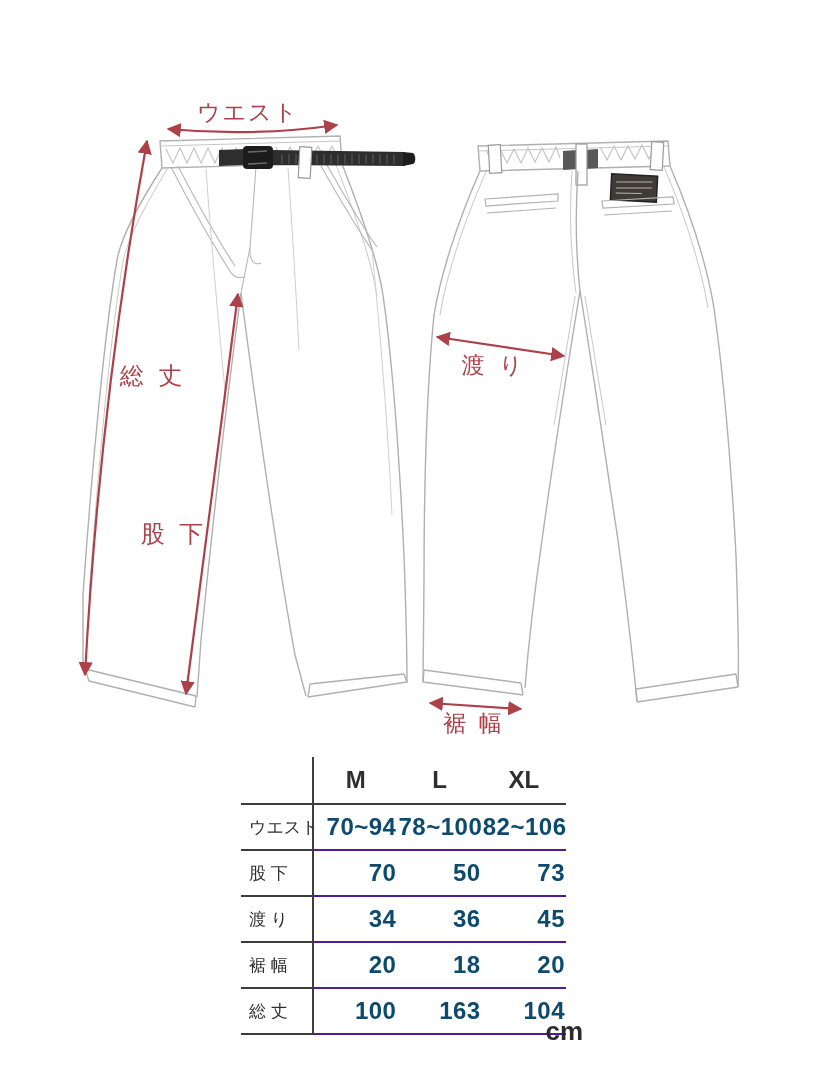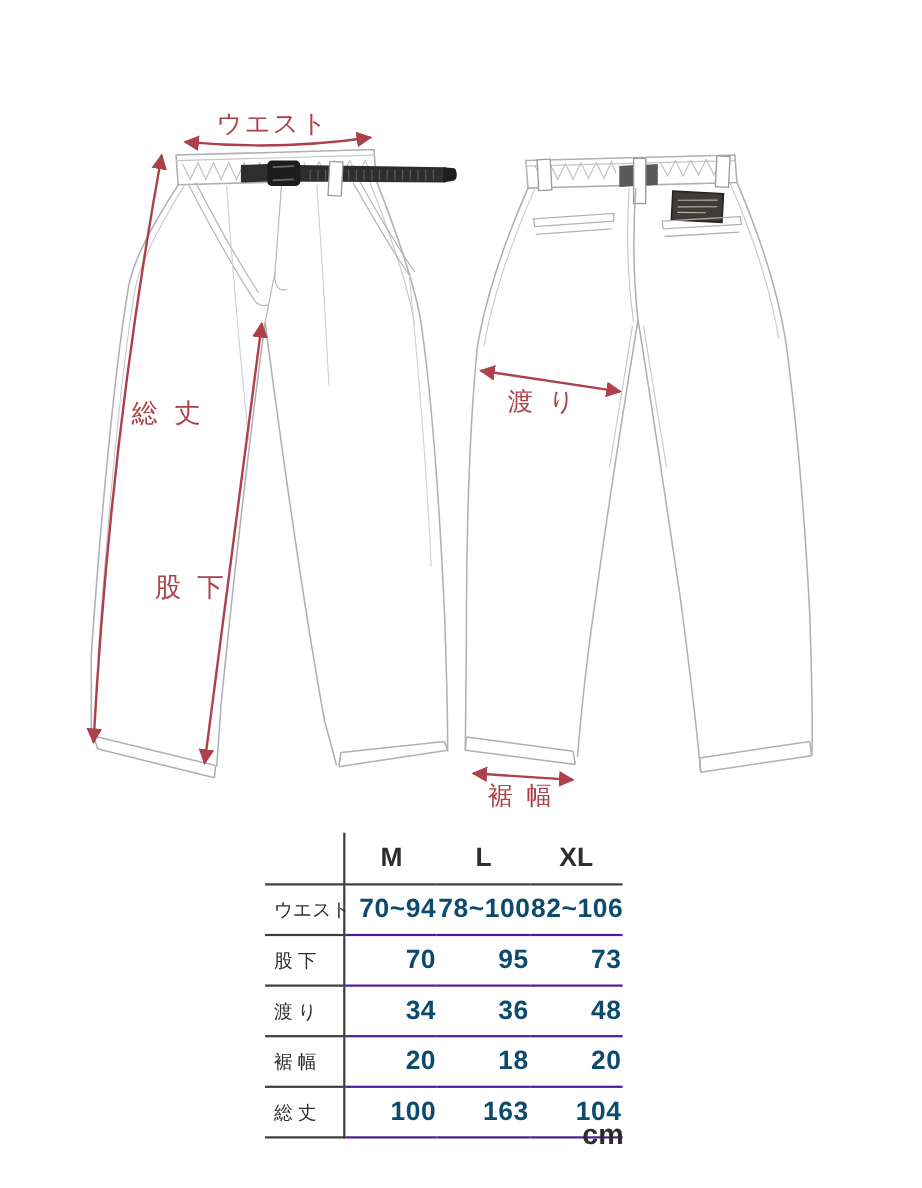--- a/index.html
+++ b/index.html
@@ -16,21 +16,21 @@
   table.size-table thead th{height:44px;vertical-align:middle;font-size:24px;font-weight:700;text-align:center;border-bottom:2px solid #3d3d3d;}
   table.size-table thead th.corner{border-right:2px solid #3d3d3d;}
   table.size-table tbody th.rowlabel{
     height:42px;font-size:17px;font-weight:500;text-align:left;padding-left:8px;
     border-right:2px solid #3d3d3d;border-bottom:2px solid #3d3d3d;white-space:nowrap;vertical-align:middle;color:#2e2e2e;
   }
   table.size-table tbody td{
     height:42px;font-size:24px;font-weight:700;text-align:right;vertical-align:middle;
     border-bottom:2px solid #4c1d95;letter-spacing:0.5px;color:#0c4a6e;
   }
-  .unit-label{position:absolute;left:225px;top:1016px;width:342px;text-align:right;font-size:26px;font-weight:700;color:#2b2b2b;}
+  .unit-label{position:absolute;left:241px;top:1016px;width:342px;text-align:right;font-size:26px;font-weight:700;color:#2b2b2b;}
 </style>
 </head>
 <body>
 
 <svg class="diagram-svg" width="838" height="755" viewBox="0 0 838 755" aria-hidden="false">
   <defs>
     <marker id="arr" viewBox="0 0 10 10" refX="9" refY="5" markerWidth="6.5" markerHeight="6.5" orient="auto-start-reverse">
       <path d="M0,0 L10,5 L0,10 Z" fill="#ac414a"></path>
     </marker>
   </defs>
@@ -175,28 +175,28 @@
     <tbody>
       <tr>
         <th class="rowlabel">ウエスト</th>
         <td>70~94</td>
         <td>78~100</td>
         <td>82~106</td>
       </tr>
       <tr>
         <th class="rowlabel">股 下</th>
         <td>70</td>
-        <td>95</td>
+        <td>50</td>
         <td>73</td>
       </tr>
       <tr>
         <th class="rowlabel">渡 り</th>
         <td>34</td>
         <td>36</td>
-        <td>48</td>
+        <td>45</td>
       </tr>
       <tr>
         <th class="rowlabel">裾 幅</th>
         <td>20</td>
         <td>18</td>
         <td>20</td>
       </tr>
       <tr>
         <th class="rowlabel">総 丈</th>
         <td>100</td>

